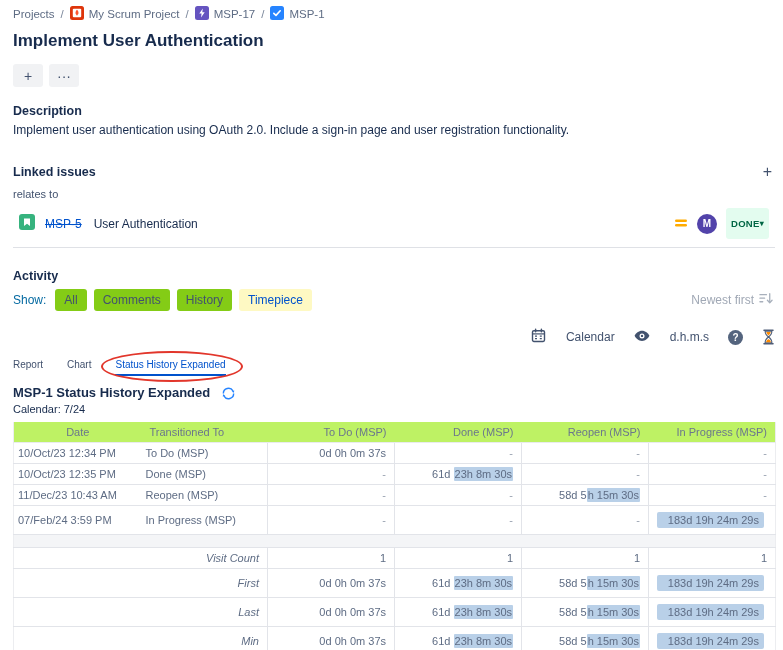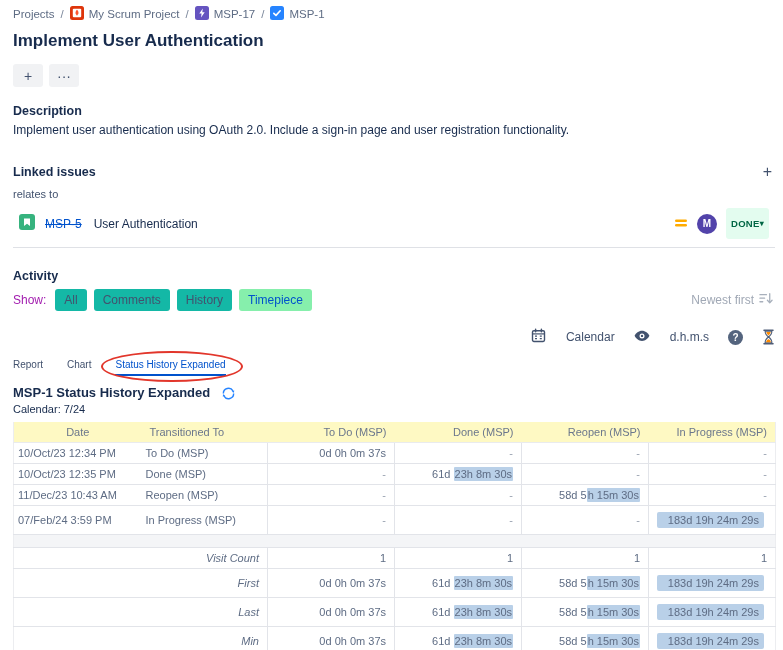--- a/index.html
+++ b/index.html
@@ -43,26 +43,26 @@
     font-size:10px; font-weight:700; display:inline-flex; align-items:center; justify-content:center; cursor:pointer;
   }
   .status-badge {
     background:#E3FCEF; color:#006644; font-size:9.5px; font-weight:700; letter-spacing:.3px;
     border-radius:3px; padding:10px 5px; display:inline-flex; align-items:center; gap:0; cursor:pointer;
   }
   .status-badge .caret { font-size:8px; line-height:8px; }
 
   .activity-heading { margin-top:21px; font-size:12.5px; font-weight:600; }
   .show-row { margin-top:6px; display:flex; align-items:center; gap:7px; font-size:12px; }
-  .show-label { color:#a21caf; margin-right:2px; }
+  .show-label { color:#0369a1; margin-right:2px; }
   .filter {
-    border:none; border-radius:3px; background:#14b8a6; color:#42526E; font-size:12px;
+    border:none; border-radius:3px; background:#84cc16; color:#42526E; font-size:12px;
     padding:4px 9px; cursor:pointer; font-family:inherit;
   }
-  .filter.active { background:#86efac; color:#0052CC; }
+  .filter.active { background:#fef9c3; color:#0052CC; }
   .sort { margin-left:auto; display:inline-flex; align-items:center; gap:5px; color:#A0A8B5; font-size:12px; cursor:pointer; padding-right:2px; }
 
   .tp-toolbar { margin-top:17px; display:flex; justify-content:flex-end; align-items:center; gap:19px; color:#42526E; font-size:12px; }
   .tp-item { display:inline-flex; align-items:center; gap:20px; cursor:pointer; }
   .help-circle {
     width:15px; height:15px; border-radius:50%; background:#54647E; color:#fff; font-size:10px; font-weight:700;
     display:inline-flex; align-items:center; justify-content:center; cursor:pointer;
   }
   .hourglass { cursor:pointer; display:inline-flex; }
 
@@ -75,21 +75,21 @@
   }
 
   .report-heading-row { margin-top:8px; display:flex; align-items:center; gap:11px; }
   .report-heading { font-size:13px; font-weight:700; color:#172B4D; }
   .refresh { cursor:pointer; display:inline-flex; margin-top:2px; }
   .calendar-note { margin-top:2px; font-size:11px; color:#172B4D; }
 
   
   table.sh { margin-top:7px; width:762px; border-collapse:collapse; font-size:11px; color:#5E6C84; table-layout:fixed; }
   table.sh th {
-    background:#fef9c3; color:#6B778C; font-weight:400; padding:4px 8px; height:20px;
+    background:#bef264; color:#6B778C; font-weight:400; padding:4px 8px; height:20px;
     text-align:right; overflow:hidden; white-space:nowrap;
   }
   table.sh th.h-date { text-align:center; padding:4px 0; }
   table.sh th.h-to { text-align:left; }
   table.sh td { height:21px; padding:4px 8px 4px 4px; border-top:1px solid #E2E4E9; white-space:nowrap; overflow:hidden; }
   table.sh { border:1px solid #ECEDF0; border-top:none; }
   table.sh tr:first-child td { border-top:1px solid #E9EBEE; }
   td.c-date { text-align:left; padding-left:34px; color:#5E6C84; }
   td.c-to { text-align:left; padding-left:8px; }
   td.c-dur { text-align:right; border-left:1px solid #E2E4E9; }

